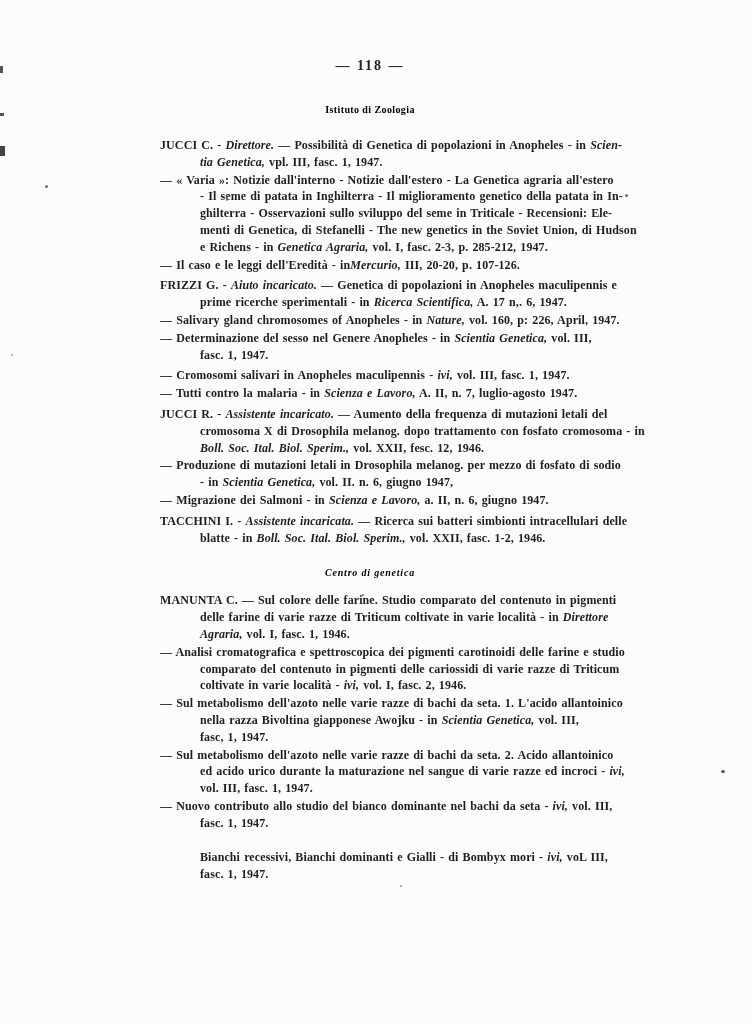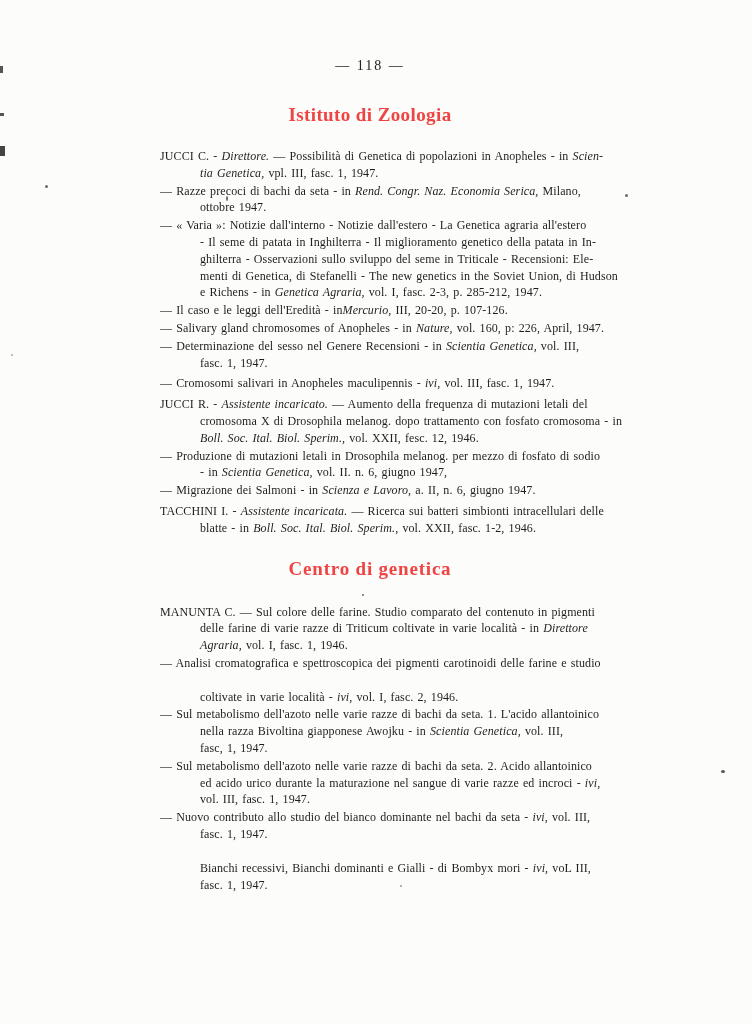--- a/index.html
+++ b/index.html
@@ -17,45 +17,47 @@
   }
   .page {
     position: relative;
     width: 752px;
     height: 1024px;
   }
   .centered-band {
     width: 480px;
     margin-left: 130px;
     text-align: center;
+    font-weight: bold;
   }
   .page-number {
     margin-top: 58px;
     font-size: 14px;
     letter-spacing: 2px;
     color: #222;
   }
   .section-title {
-    font-size: 19px;
+    font-size: 10px;
     font-weight: bold;
     letter-spacing: 0.4px;
-    color: #ef4444;
+    color: #000000;
   }
   .title-1 { margin-top: 30px; }
-  .title-2 { margin-top: 21px; letter-spacing: 0.8px; }
+  .title-2 { margin-top: 21px; font-style: italic; letter-spacing: 0.8px; }
   .entries {
     margin-left: 160px;
     width: 500px;
     font-size: 12px;
     line-height: 16.8px;
     letter-spacing: 0.1px;
     word-spacing: 1px;
+    font-weight: bold;
   }
   .entries-1 { margin-top: 22px; }
-  .entries-2 { margin-top: 24px; }
+  .entries-2 { margin-top: 14px; }
   .entry {
     margin: 0 0 1px 0;
     padding-left: 40px;
     text-indent: -40px;
     white-space: nowrap;
   }
   .entry.author { margin-top: 4px; }
   .it { font-style: italic; }
   
   .speck {
@@ -72,37 +74,38 @@
 <body>
 
 <div class="page">
 
   <div class="centered-band page-number">— 118 —</div>
 
   <div class="centered-band section-title title-1">Istituto di Zoologia</div>
 
   <div class="entries entries-1">
       <p class="entry author"><span>JUCCI C. - </span><span class="it">Direttore.</span><span> — Possibilità di Genetica di popolazioni in Anopheles - in </span><span class="it">Scien-</span><br><span class="it">tia Genetica,</span><span> vpl. III, fasc. 1, 1947.</span></p>
-      <p class="entry"><span>— Razze precoci di bachi da seta - in </span><span class="it">Rend. Congr. Naz. Economia Serica,</span><span> Milano,</span><br><span>ottobre 1947.</span></p>
       <p class="entry"><span>— « Varia »: Notizie dall'interno - Notizie dall'estero - La Genetica agraria all'estero</span><br><span>- Il seme di patata in Inghilterra - Il miglioramento genetico della patata in In-</span><br><span>ghilterra - Osservazioni sullo sviluppo del seme in Triticale - Recensioni: Ele-</span><br><span>menti di Genetica, di Stefanelli - The new genetics in the Soviet Union, di Hudson</span><br><span>e Richens - in </span><span class="it">Genetica Agraria,</span><span> vol. I, fasc. 2-3, p. 285-212, 1947.</span></p>
       <p class="entry"><span>— Il caso e le leggi dell'Eredità - in</span><span class="it">Mercurio,</span><span> III, 20-20, p. 107-126.</span></p>
+      <p class="entry author"><span>FRIZZI G. - </span><span class="it">Aiuto incaricato.</span><span> — Genetica di popolazioni in Anopheles maculipennis e</span><br><span>prime ricerche sperimentali - in </span><span class="it">Ricerca Scientifica,</span><span> A. 17 n,. 6, 1947.</span></p>
       <p class="entry"><span>— Salivary gland chromosomes of Anopheles - in </span><span class="it">Nature,</span><span> vol. 160, p: 226, April, 1947.</span></p>
-      <p class="entry"><span>— Determinazione del sesso nel Genere Recensioni - in </span><span class="it">Scientia Genetica,</span><span> vol. III,</span><br><span>fasc. 1, 1947.</span></p>
+      <p class="entry"><span>— Determinazione del sesso nel Genere Anopheles - in </span><span class="it">Scientia Genetica,</span><span> vol. III,</span><br><span>fasc. 1, 1947.</span></p>
       <p class="entry author"><span>— Cromosomi salivari in Anopheles maculipennis - </span><span class="it">ivi,</span><span> vol. III, fasc. 1, 1947.</span></p>
+      <p class="entry"><span>— Tutti contro la malaria - in </span><span class="it">Scienza e Lavoro,</span><span> A. II, n. 7, luglio-agosto 1947.</span></p>
       <p class="entry author"><span>JUCCI R. - </span><span class="it">Assistente incaricato.</span><span> — Aumento della frequenza di mutazioni letali del</span><br><span>cromosoma X di Drosophila melanog. dopo trattamento con fosfato cromosoma - in</span><br><span class="it">Boll. Soc. Ital. Biol. Sperim.,</span><span> vol. XXII, fesc. 12, 1946.</span></p>
       <p class="entry"><span>— Produzione di mutazioni letali in Drosophila melanog. per mezzo di fosfato di sodio</span><br><span>- in </span><span class="it">Scientia Genetica,</span><span> vol. II. n. 6, giugno 1947,</span></p>
       <p class="entry"><span>— Migrazione dei Salmoni - in </span><span class="it">Scienza e Lavoro,</span><span> a. II, n. 6, giugno 1947.</span></p>
       <p class="entry author"><span>TACCHINI I. - </span><span class="it">Assistente incaricata.</span><span> — Ricerca sui batteri simbionti intracellulari delle</span><br><span>blatte - in </span><span class="it">Boll. Soc. Ital. Biol. Sperim.,</span><span> vol. XXII, fasc. 1-2, 1946.</span></p>
     </div>
 
   <div class="centered-band section-title title-2">Centro di genetica</div>
 
   <div class="entries entries-2">
       <p class="entry author"><span>MANUNTA C. — Sul colore delle farine. Studio comparato del contenuto in pigmenti</span><br><span>delle farine di varie razze di Triticum coltivate in varie località - in </span><span class="it">Direttore</span><br><span class="it">Agraria,</span><span> vol. I, fasc. 1, 1946.</span></p>
-      <p class="entry"><span>— Analisi cromatografica e spettroscopica dei pigmenti carotinoidi delle farine e studio</span><br><br><span>coltivate in varie località - </span><span class="it">ivi,</span><span> vol. I, fasc. 2, 1946.</span></p>
+      <p class="entry"><span>— Analisi cromatografica e spettroscopica dei pigmenti carotinoidi delle farine e studio</span><br><span>comparato del contenuto in pigmenti delle cariossidi di varie razze di Triticum</span><br><span>coltivate in varie località - </span><span class="it">ivi,</span><span> vol. I, fasc. 2, 1946.</span></p>
       <p class="entry"><span>— Sul metabolismo dell'azoto nelle varie razze di bachi da seta. 1. L'acido allantoinico</span><br><span>nella razza Bivoltina giapponese Awojku - in </span><span class="it">Scientia Genetica,</span><span> vol. III,</span><br><span>fasc, 1, 1947.</span></p>
       <p class="entry"><span>— Sul metabolismo dell'azoto nelle varie razze di bachi da seta. 2. Acido allantoinico</span><br><span>ed acido urico durante la maturazione nel sangue di varie razze ed incroci - </span><span class="it">ivi,</span><br><span>vol. III, fasc. 1, 1947.</span></p>
       <p class="entry"><span>— Nuovo contributo allo studio del bianco dominante nel bachi da seta - </span><span class="it">ivi,</span><span> vol. III,</span><br><span>fasc. 1, 1947.</span></p>
       <p class="entry"><br><span>Bianchi recessivi, Bianchi dominanti e Gialli - di Bombyx mori - </span><span class="it">ivi,</span><span> voL III,</span><br><span>fasc. 1, 1947.</span></p>
     </div>
 
   <div class="edge-mark" style="left:0; top:8; width:3px; height:7px; top:8px;"></div>
   <div class="edge-mark" style="left:0; top:55px; width:4px; height:3px;"></div>
   <div class="edge-mark" style="left:0; top:88px; width:5px; height:10px; background:#444;"></div>
   <div class="speck" style="left:45px; top:127px; width:3px; height:3px;"></div>

